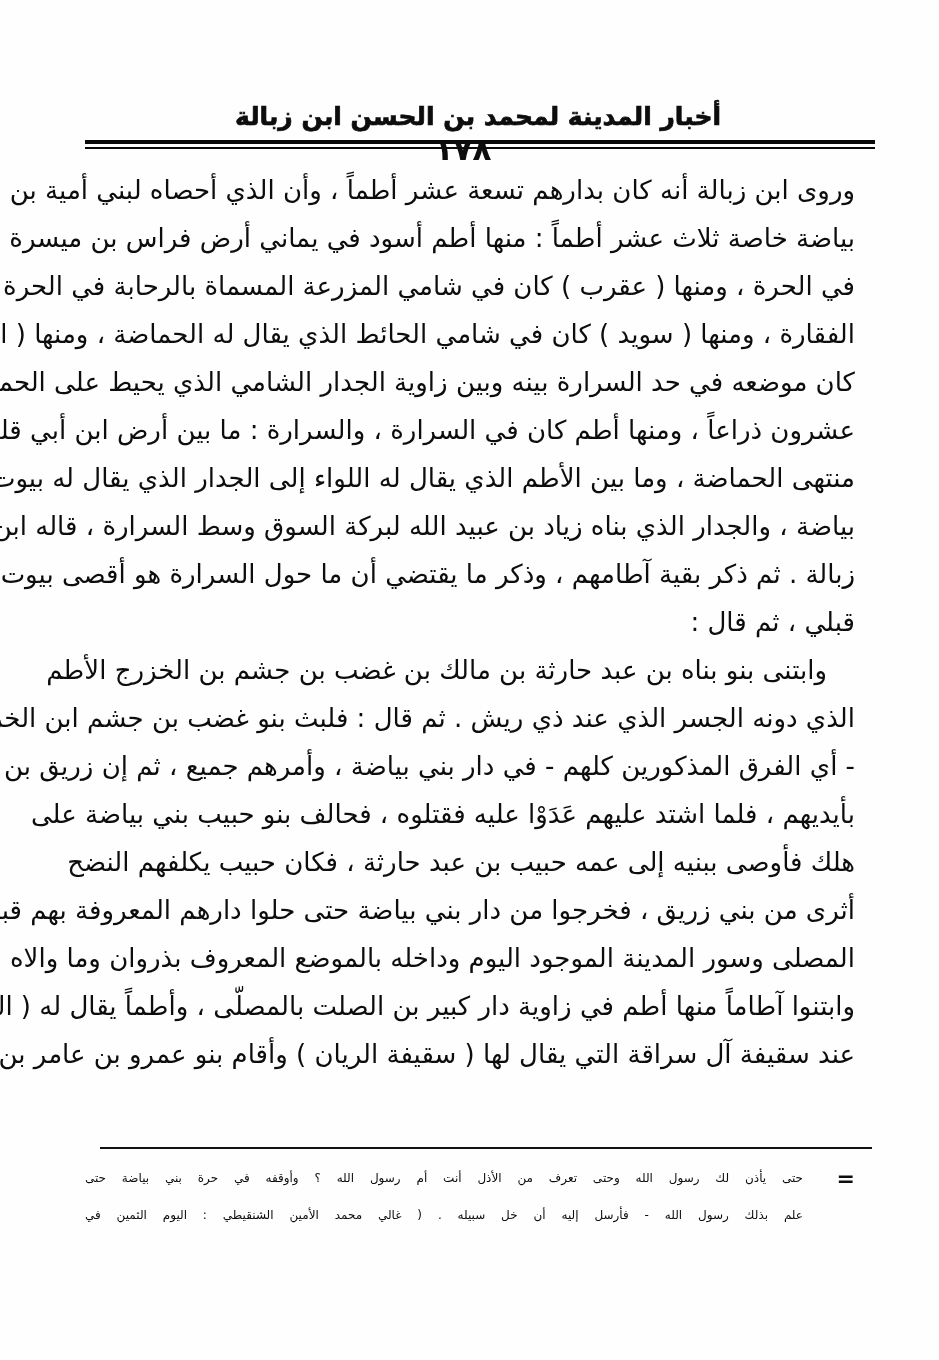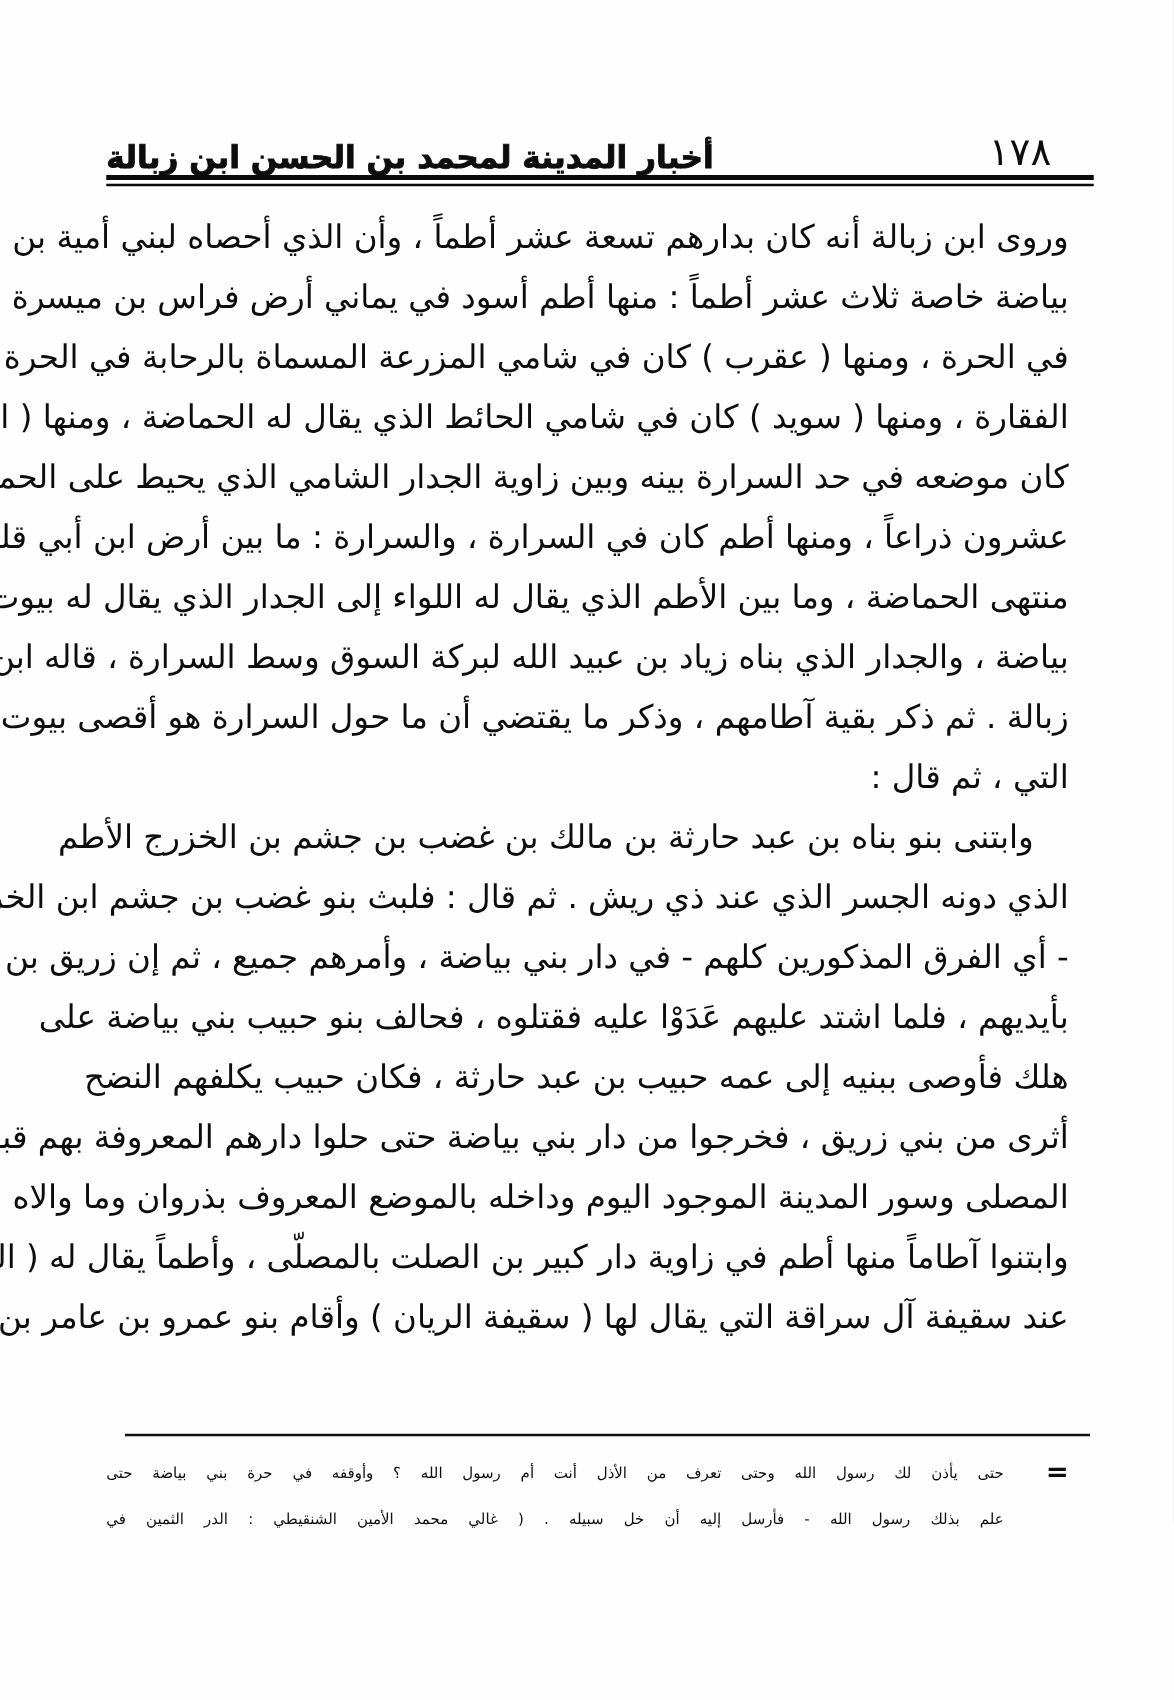--- a/index.html
+++ b/index.html
@@ -9,38 +9,39 @@
     height: 1360px;
     margin: 0 auto;
     background: #fefefe;
     color: #0d0d0d;
     font-family: "DejaVu Sans", sans-serif;
     overflow: hidden;
   }
   
   .header {
     position: absolute;
-    top: 90px; left: 85px; right: 68px;
+    top: 102px; left: 85px; right: 68px;
     height: 50px;
     display: flex;
     direction: ltr;
     justify-content: space-between;
-    align-items: flex-end;
+    align-items: center;
+    flex-direction: column;
   }
   .header-title {
     font-size: 25px;
     font-weight: bold;
     direction: rtl;
     letter-spacing: 0.5px;
     -webkit-text-stroke: 0.7px #0d0d0d;
     white-space: nowrap;
   }
   .page-number {
     font-size: 31px;
-    font-weight: normal;
+    font-weight: bold;
     margin-right: 30px;
     direction: rtl;
     white-space: nowrap;
   }
   .header-rule {
     position: absolute;
     top: 140px; left: 85px; right: 64px;
     height: 3px;
     border-top: 4px solid #0b0b0b;
     border-bottom: 2px solid #0b0b0b;
@@ -116,35 +117,35 @@
   <div class="body-text" lang="ar">
     <div class="line">وروى ابن زبالة أنه كان بدارهم تسعة عشر أطماً ، وأن الذي أحصاه لبني أمية بن عامر بن</div>
     <div class="line">بياضة خاصة ثلاث عشر أطماً : منها أطم أسود في يماني أرض فراس بن ميسرة ، كان</div>
     <div class="line">في الحرة ، ومنها ( عقرب ) كان في شامي المزرعة المسماة بالرحابة في الحرة على</div>
     <div class="line">الفقارة ، ومنها ( سويد ) كان في شامي الحائط الذي يقال له الحماضة ، ومنها ( اللواء )</div>
     <div class="line">كان موضعه في حد السرارة بينه وبين زاوية الجدار الشامي الذي يحيط على الحماضة</div>
     <div class="line">عشرون ذراعاً ، ومنها أطم كان في السرارة ، والسرارة : ما بين أرض ابن أبي قليع إلى</div>
     <div class="line">منتهى الحماضة ، وما بين الأطم الذي يقال له اللواء إلى الجدار الذي يقال له بيوت بني</div>
     <div class="line">بياضة ، والجدار الذي بناه زياد بن عبيد الله لبركة السوق وسط السرارة ، قاله ابن</div>
     <div class="line">زبالة . ثم ذكر بقية آطامهم ، وذكر ما يقتضي أن ما حول السرارة هو أقصى بيوت بني</div>
-    <div class="line short">التي ، ثم قال :</div>
+    <div class="line short">قبلي ، ثم قال :</div>
     <div class="line p-start">وابتنى بنو بناه بن عبد حارثة بن مالك بن غضب بن جشم بن الخزرج الأطم</div>
     <div class="line">الذي دونه الجسر الذي عند ذي ريش . ثم قال : فلبث بنو غضب بن جشم ابن الخزرج</div>
     <div class="line">- أي الفرق المذكورين كلهم - في دار بني بياضة ، وأمرهم جميع ، ثم إن زريق بن عامر</div>
     <div class="line">بأيديهم ، فلما اشتد عليهم عَدَوْا عليه فقتلوه ، فحالف بنو حبيب بني بياضة على</div>
     <div class="line">هلك فأوصى ببنيه إلى عمه حبيب بن عبد حارثة ، فكان حبيب يكلفهم النضح</div>
     <div class="line">أثرى من بني زريق ، فخرجوا من دار بني بياضة حتى حلوا دارهم المعروفة بهم قبليَّ</div>
     <div class="line">المصلى وسور المدينة الموجود اليوم وداخله بالموضع المعروف بذروان وما والاه ،</div>
     <div class="line">وابتنوا آطاماً منها أطم في زاوية دار كبير بن الصلت بالمصلّى ، وأطماً يقال له ( الريان )</div>
     <div class="line">عند سقيفة آل سراقة التي يقال لها ( سقيفة الريان ) وأقام بنو عمرو بن عامر بن زريق مع</div>
   </div>
 
   <div class="footnote-rule"></div>
 
   <div class="footnote" lang="ar">
     <div class="fn-marker">=</div>
     <div class="fn-text">
       <div class="fn-line">حتى يأذن لك رسول الله وحتى تعرف من الأذل أنت أم رسول الله ؟ وأوقفه في حرة بني بياضة حتى</div>
-      <div class="fn-line">علم بذلك رسول الله - فأرسل إليه أن خل سبيله . ( غالي محمد الأمين الشنقيطي : الدر الثمين في</div>
+      <div class="fn-line">علم بذلك رسول الله - فأرسل إليه أن خل سبيله . ( غالي محمد الأمين الشنقيطي : اليوم الثمين في</div>
     </div>
   </div>
 
 </div>
 
 </body></html>

